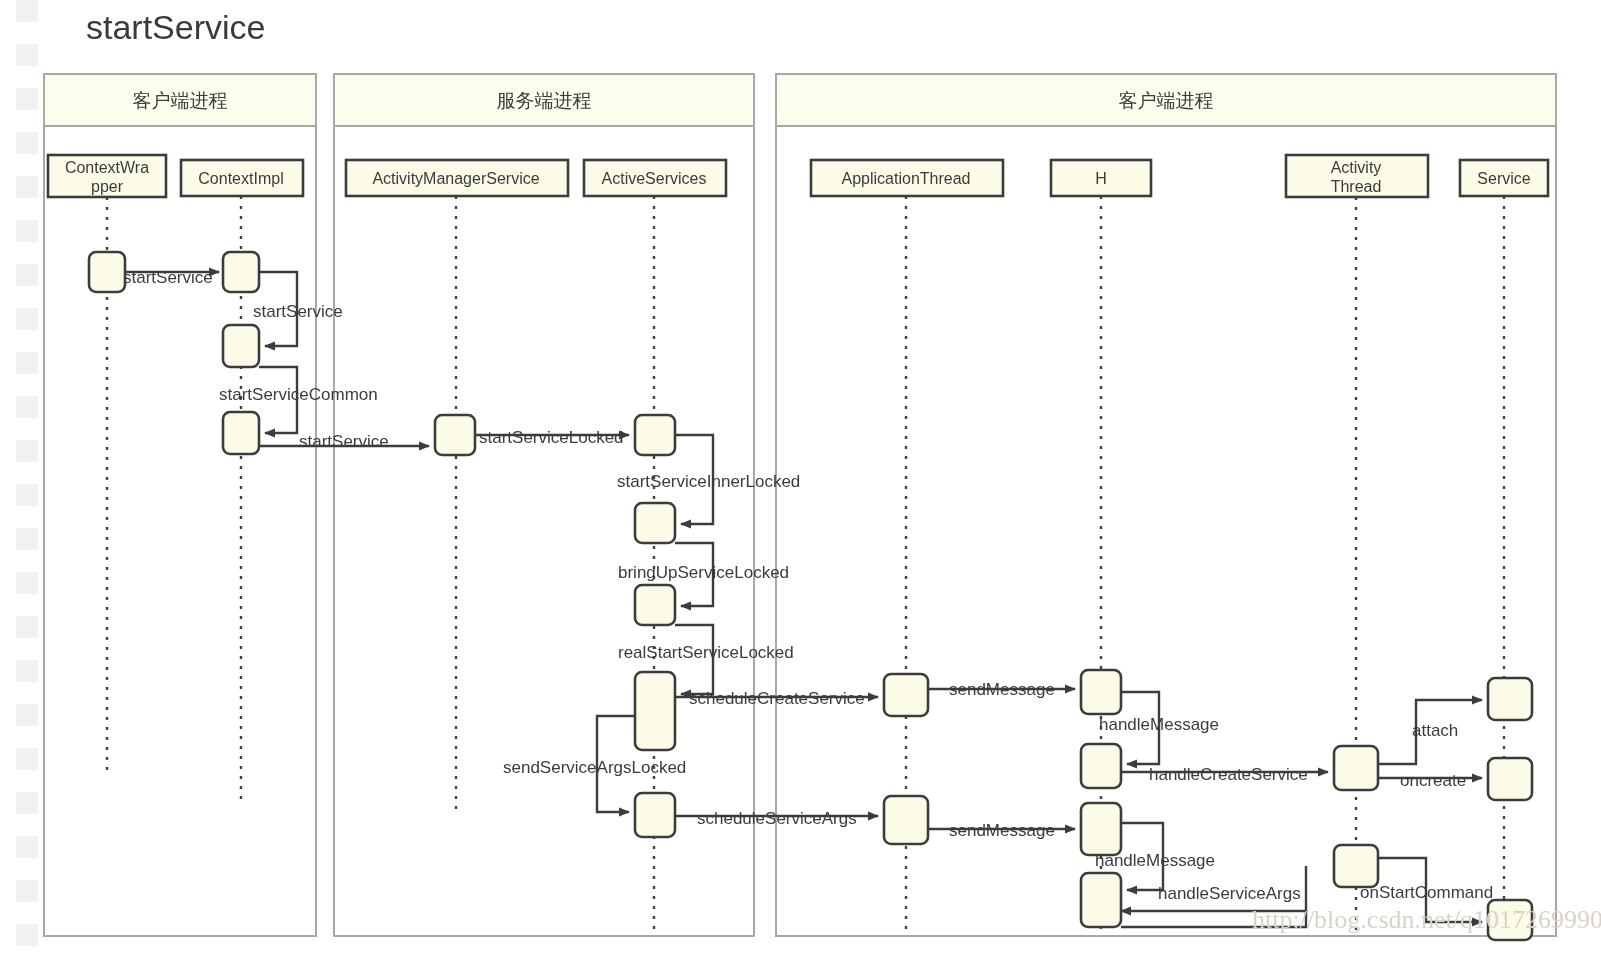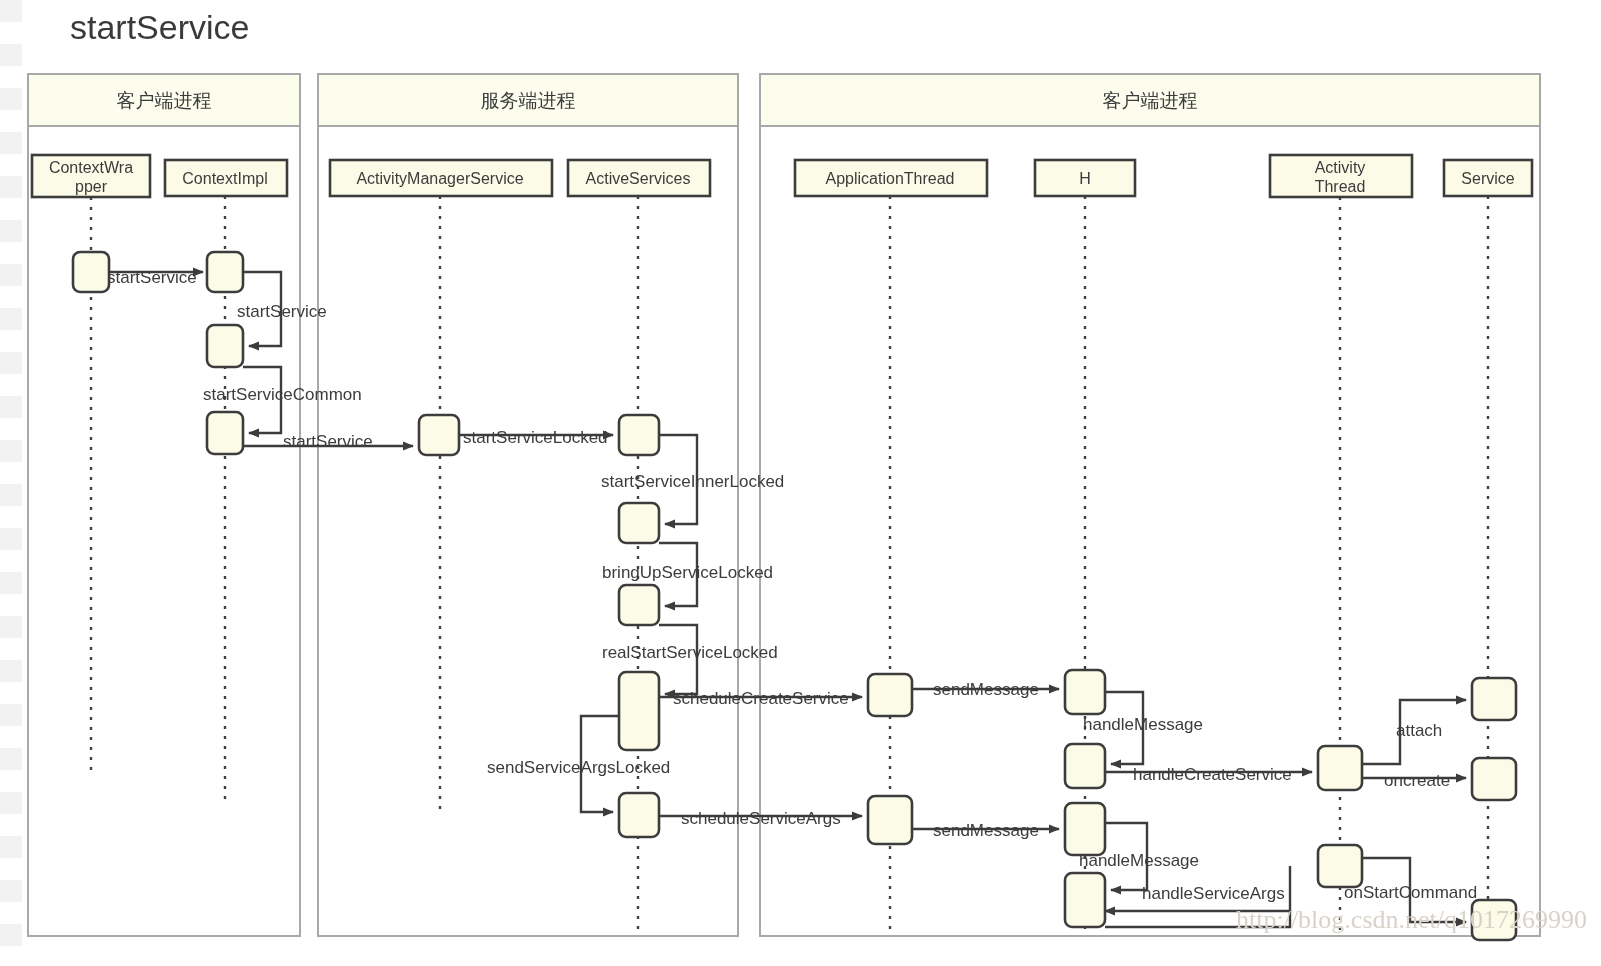--- a/index.html
+++ b/index.html
@@ -9,21 +9,21 @@
   }
   body {
     width: 1601px;
     height: 966px;
     font-family: "Liberation Sans", sans-serif;
     position: relative;
     overflow: hidden;
   }
   #canvas {
     position: absolute;
-    left: 0; top: 0;
+    left: 16px; top: 0;
     width: 1544px;
     height: 966px;
   }
   .edge-stripes {
     position: absolute;
     left: 0; top: 0;
     width: 22px;
     height: 966px;
     background: repeating-linear-gradient(
       to bottom,

